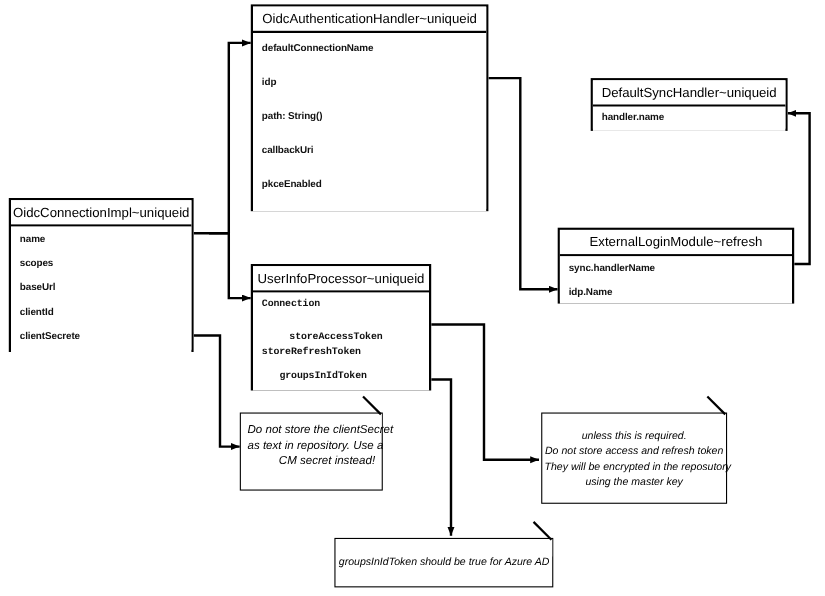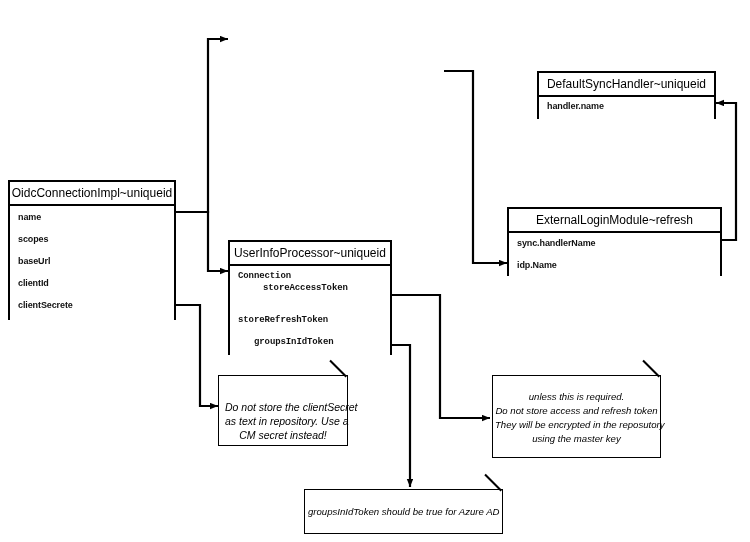--- a/index.html
+++ b/index.html
@@ -123,37 +123,47 @@
 
     <path d="M444,71 L473,71 L473,263 L507,263" fill="none" stroke="#000000" stroke-width="2.2" marker-end="url(#arrow)"></path>
 
     <path d="M722,240 L736,240 L736,103 L716,103" fill="none" stroke="#000000" stroke-width="2.2" marker-end="url(#arrow)"></path>
 
     <path d="M392,295 L440,295 L440,418 L490,418" fill="none" stroke="#000000" stroke-width="2.2" marker-end="url(#arrow)"></path>
 
     <path d="M392,345 L410,345 L410,487" fill="none" stroke="#000000" stroke-width="2.2" marker-end="url(#arrow)"></path>
   </svg>
 
+  <div class="class-box" style="left:228px; top:4px; width:216px; height:188px;">
+    <div class="class-title">OidcAuthenticationHandler~uniqueid</div>
+    <div class="class-body" style="height:162px;">
+      <div class="class-field" style="top:8px;">defaultConnectionName</div>
+      <div class="class-field" style="top:39px;">idp</div>
+      <div class="class-field" style="top:70px;">path: String()</div>
+      <div class="class-field" style="top:101px;">callbackUri</div>
+      <div class="class-field" style="top:132px;">pkceEnabled</div>
+    </div>
+  </div>
 
   <div class="class-box" style="left:8px; top:180px; width:168px; height:140px;">
     <div class="class-title">OidcConnectionImpl~uniqueid</div>
     <div class="class-body" style="height:114px;">
       <div class="class-field" style="top:6px;">name</div>
       <div class="class-field" style="top:28px;">scopes</div>
       <div class="class-field" style="top:50px;">baseUrl</div>
       <div class="class-field" style="top:72px;">clientId</div>
       <div class="class-field" style="top:94px;">clientSecrete</div>
     </div>
   </div>
 
   <div class="class-box" style="left:228px; top:240px; width:164px; height:115px;">
     <div class="class-title">UserInfoProcessor~uniqueid</div>
     <div class="class-body" style="height:89px;font-family:Liberation Mono, monospace;">
       <div class="class-field" style="top:5px;">Connection</div>
-      <div class="class-field" style="top:17px;padding-left:25px;">storeAccessToken</div>
+      <div class="class-field" style="top:35px;padding-left:25px;">storeAccessToken</div>
       <div class="class-field" style="top:49px;">storeRefreshToken</div>
       <div class="class-field" style="top:71px;padding-left:16px;">groupsInIdToken</div>
     </div>
   </div>
 
   <div class="class-box" style="left:537px; top:71px; width:179px; height:48px;">
     <div class="class-title">DefaultSyncHandler~uniqueid</div>
     <div class="class-body" style="height:22px;">
       <div class="class-field" style="top:4px;">handler.name</div>
     </div>
@@ -163,21 +173,21 @@
     <div class="class-title">ExternalLoginModule~refresh</div>
     <div class="class-body" style="height:43px;">
       <div class="class-field" style="top:5px;">sync.handlerName</div>
       <div class="class-field" style="top:27px;">idp.Name</div>
     </div>
   </div>
 
   <div class="note-box" style="left:218px; top:375px; width:130px; height:71px;">
     <div class="note-fold"></div>
     <div class="note-fold-line"></div>
-    <div class="note-text" style="top:24px;">
+    <div class="note-text" style="top:8px;text-align:right;">
       <span class="note-line">Do not store the clientSecret</span>
       <span class="note-line">as text in repository. Use a</span>
       <span class="note-line">CM secret instead!</span>
     </div>
   </div>
 
   <div class="note-box" style="left:492px; top:375px; width:169px; height:83px;">
     <div class="note-fold"></div>
     <div class="note-fold-line"></div>
     <div class="note-text" style="top:14px; left:2px; right:2px;">

